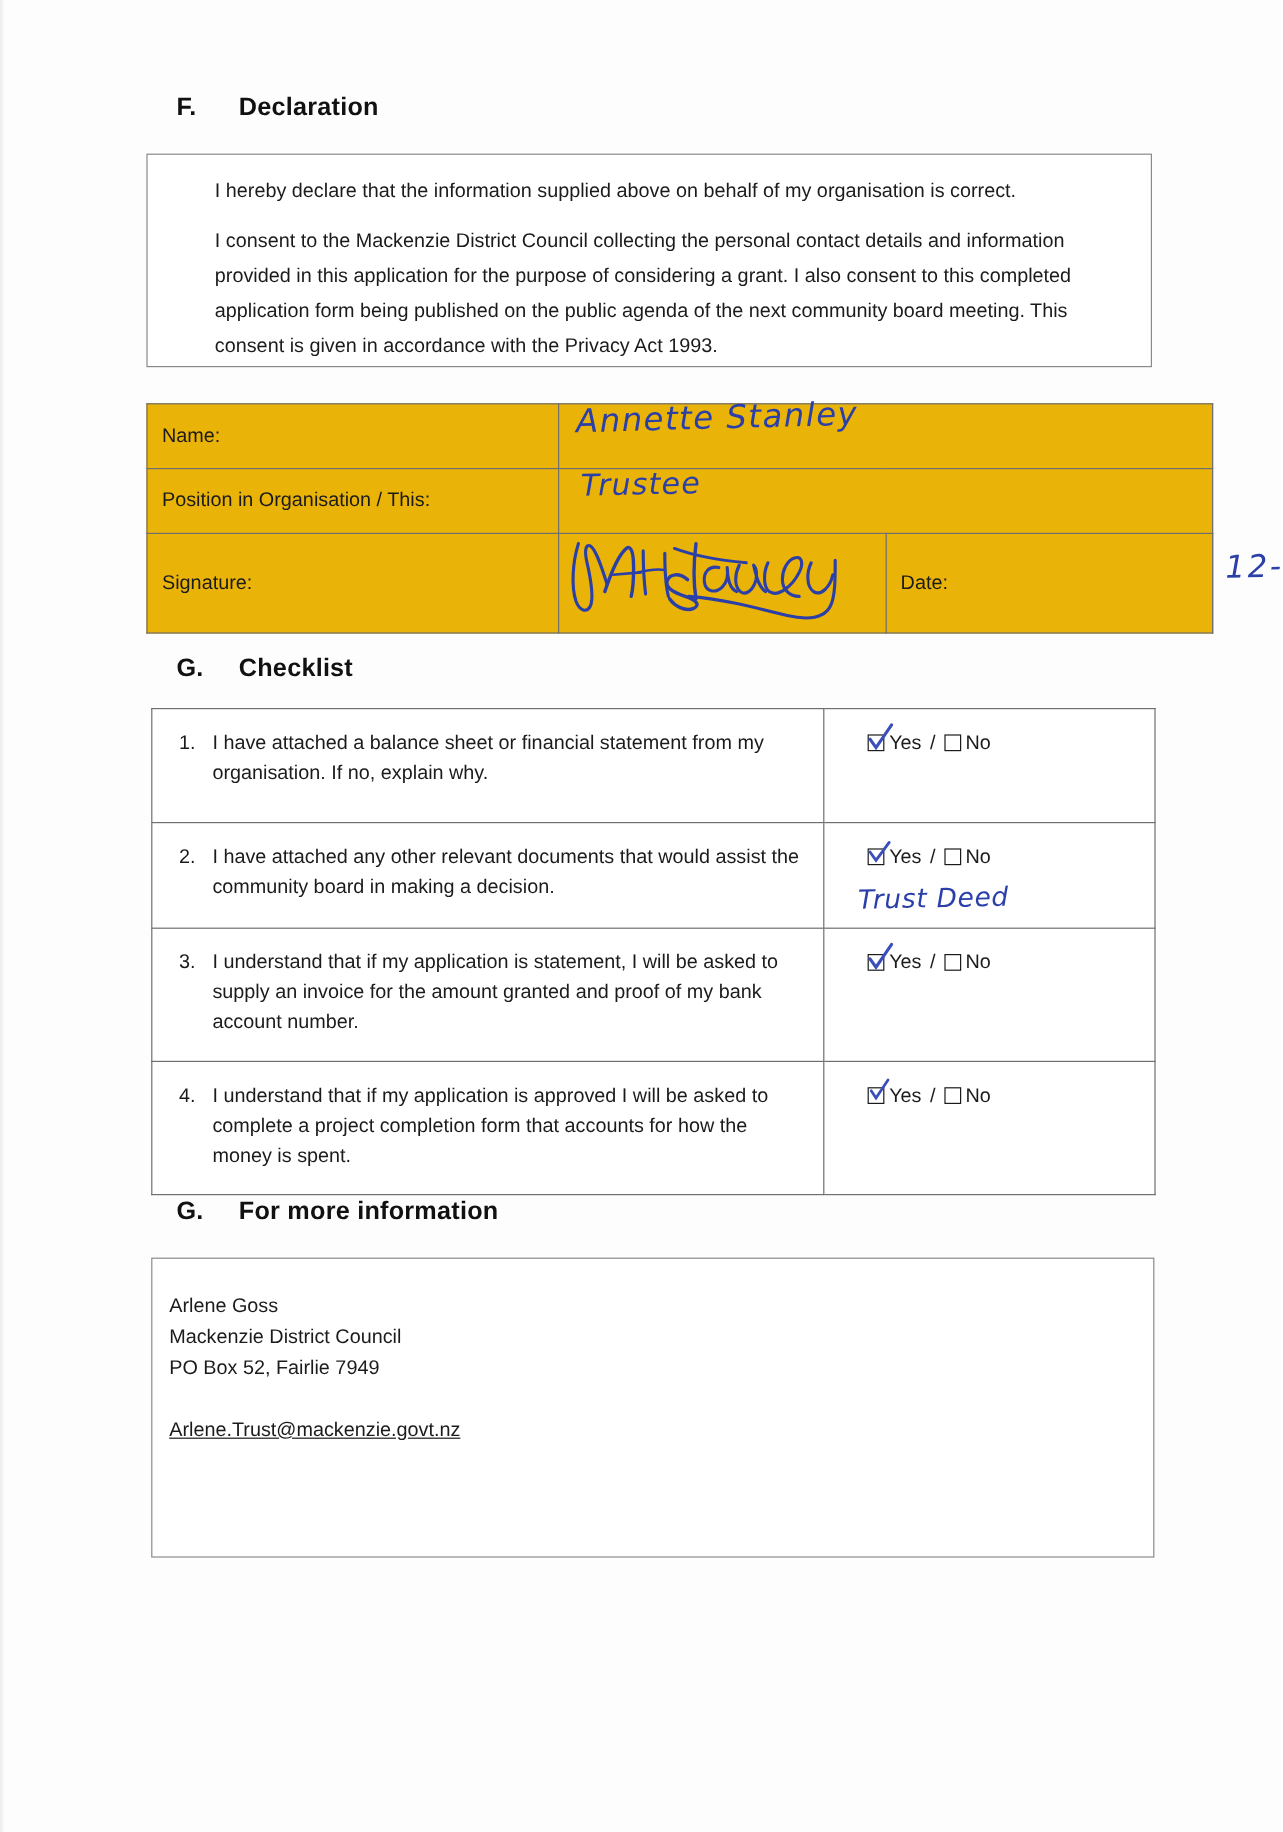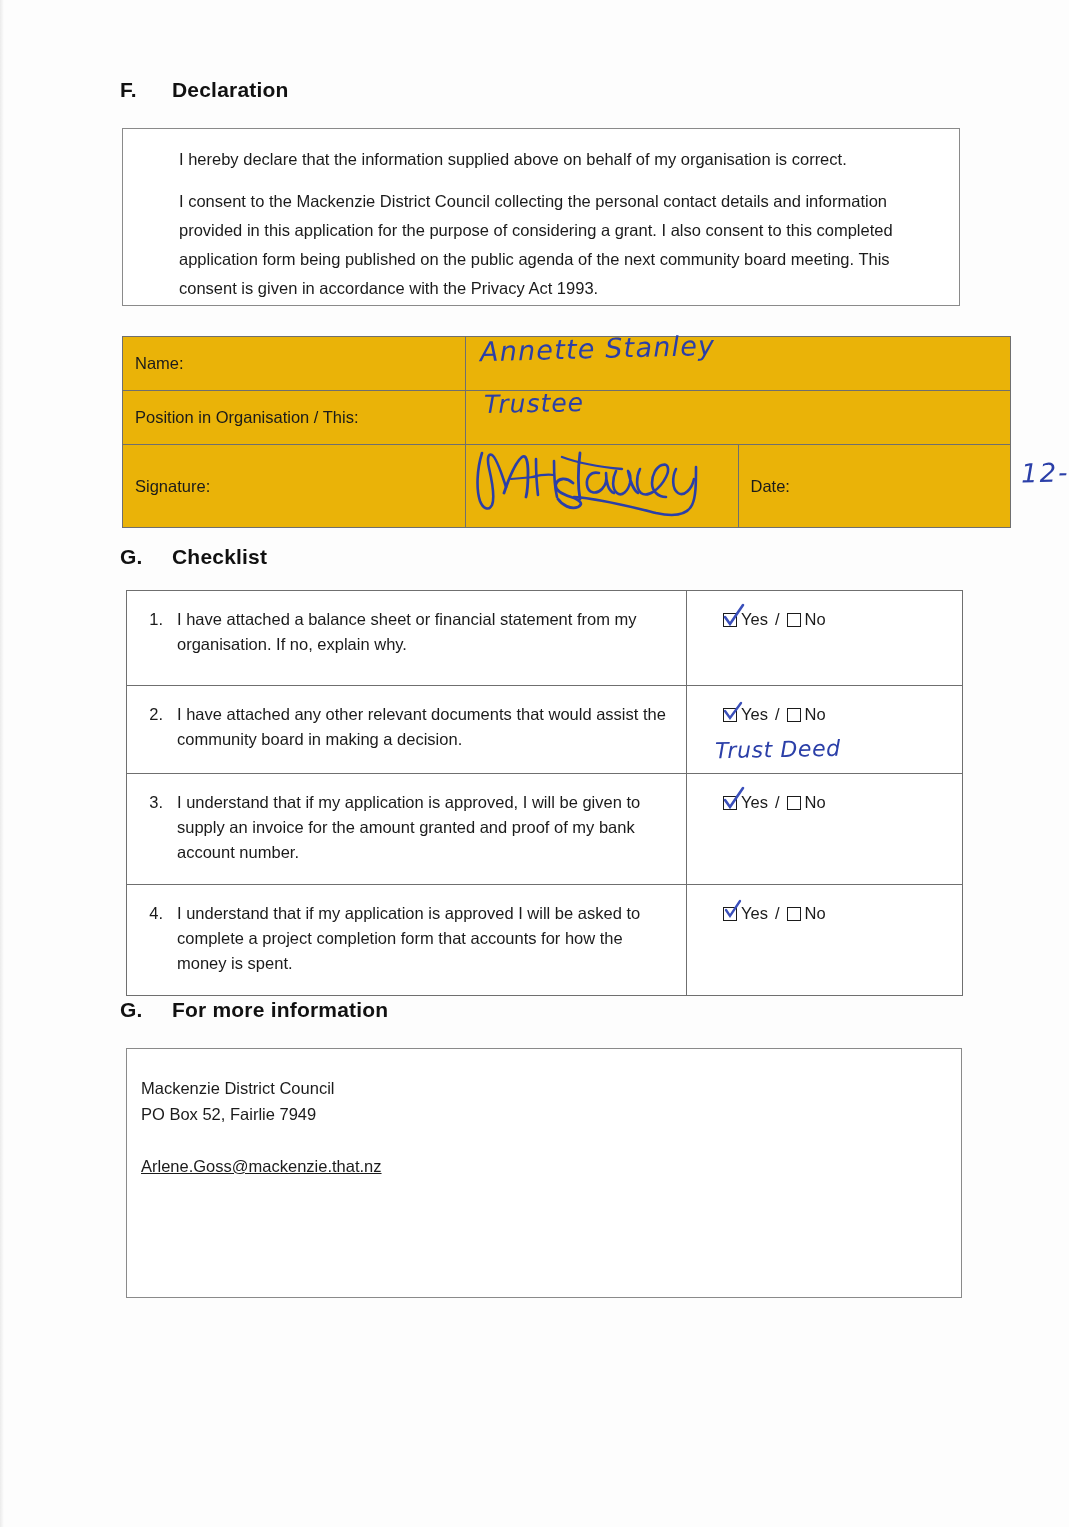--- a/index.html
+++ b/index.html
@@ -23,20 +23,21 @@
   }
 
   
   .section-head {
     position: absolute;
     font-weight: bold;
     font-size: 21px;
     letter-spacing: 0.2px;
     color: #111;
     white-space: nowrap;
+    margin-left: 27px;
   }
   .section-head .letter {
     display: inline-block;
     width: 52px;
   }
 
   
   .decl-box {
     position: absolute;
     left: 122px;
@@ -334,21 +335,21 @@
           </span><span>Yes</span><span class="slash">/</span><span class="cbox"></span><span>No</span>
           <div><span class="hw-note">Trust Deed</span></div>
         </div>
       </td>
     </tr>
 
     <tr class="row-h-3">
       <td class="chk-text-cell">
         <div class="chk-body">
           <div class="chk-num">3.</div>
-          <div class="chk-txt">I understand that if my application is approved, I will be given to supply an invoice for the amount granted and proof of my bank account number.</div>
+          <div class="chk-txt">I understand that if my application is statement, I will be asked to supply an invoice for the amount granted and proof of my bank account number.</div>
         </div>
       </td>
       <td class="chk-ans-cell">
         <div class="chk-ans">
           <span class="cbox">
             <svg class="tick" viewBox="0 0 26 26">
                   <path d="M4 14 L9 21 L22 2" fill="none" stroke="#3a4fba" stroke-width="2.6" stroke-linecap="round"></path>
                 </svg>
           </span><span>Yes</span><span class="slash">/</span><span class="cbox"></span><span>No</span>
         </div>
@@ -374,19 +375,20 @@
     </tr>
   </tbody>
     </table>
 
   <div class="section-head" style="left:120px; top:998px;">
     <span class="letter">G.</span><span>For more information</span>
   </div>
 
   <div class="info-box">
     <div class="info-inner">
+      <div class="info-line">Arlene Goss</div>
       <div class="info-line">Mackenzie District Council</div>
       <div class="info-line">PO Box 52, Fairlie 7949</div>
       <div class="info-gap"></div>
-      <div class="info-line" style="margin-top:6px;"><span class="info-email">Arlene.Goss@mackenzie.that.nz</span></div>
+      <div class="info-line" style="margin-top:6px;"><span class="info-email">Arlene.Trust@mackenzie.govt.nz</span></div>
     </div>
   </div>
 </div>
 
 </body></html>

